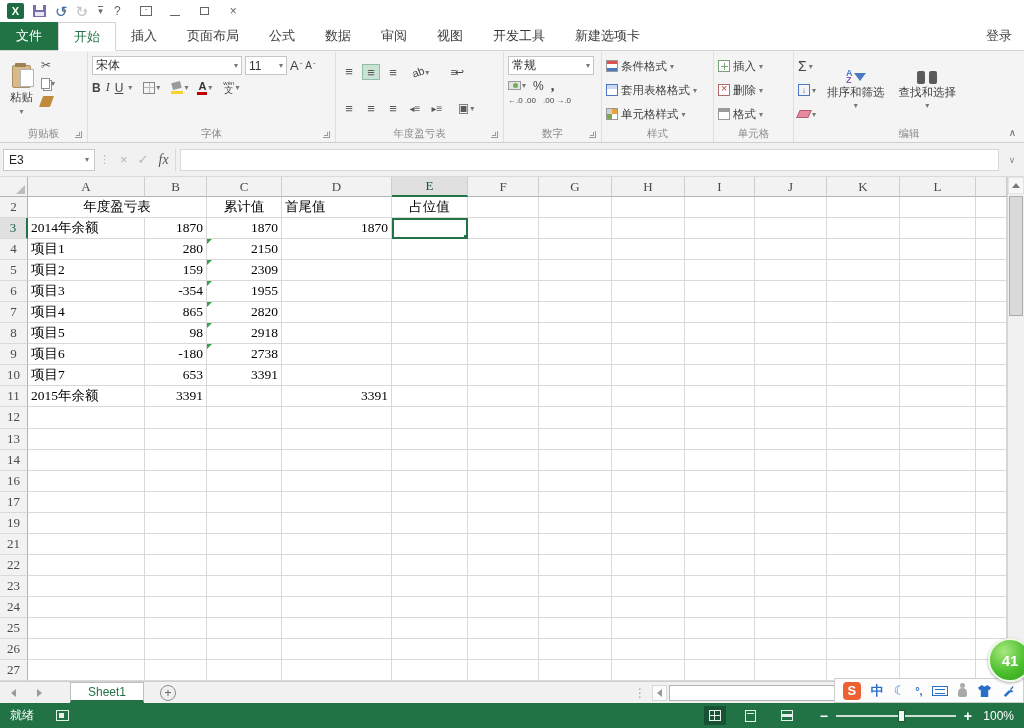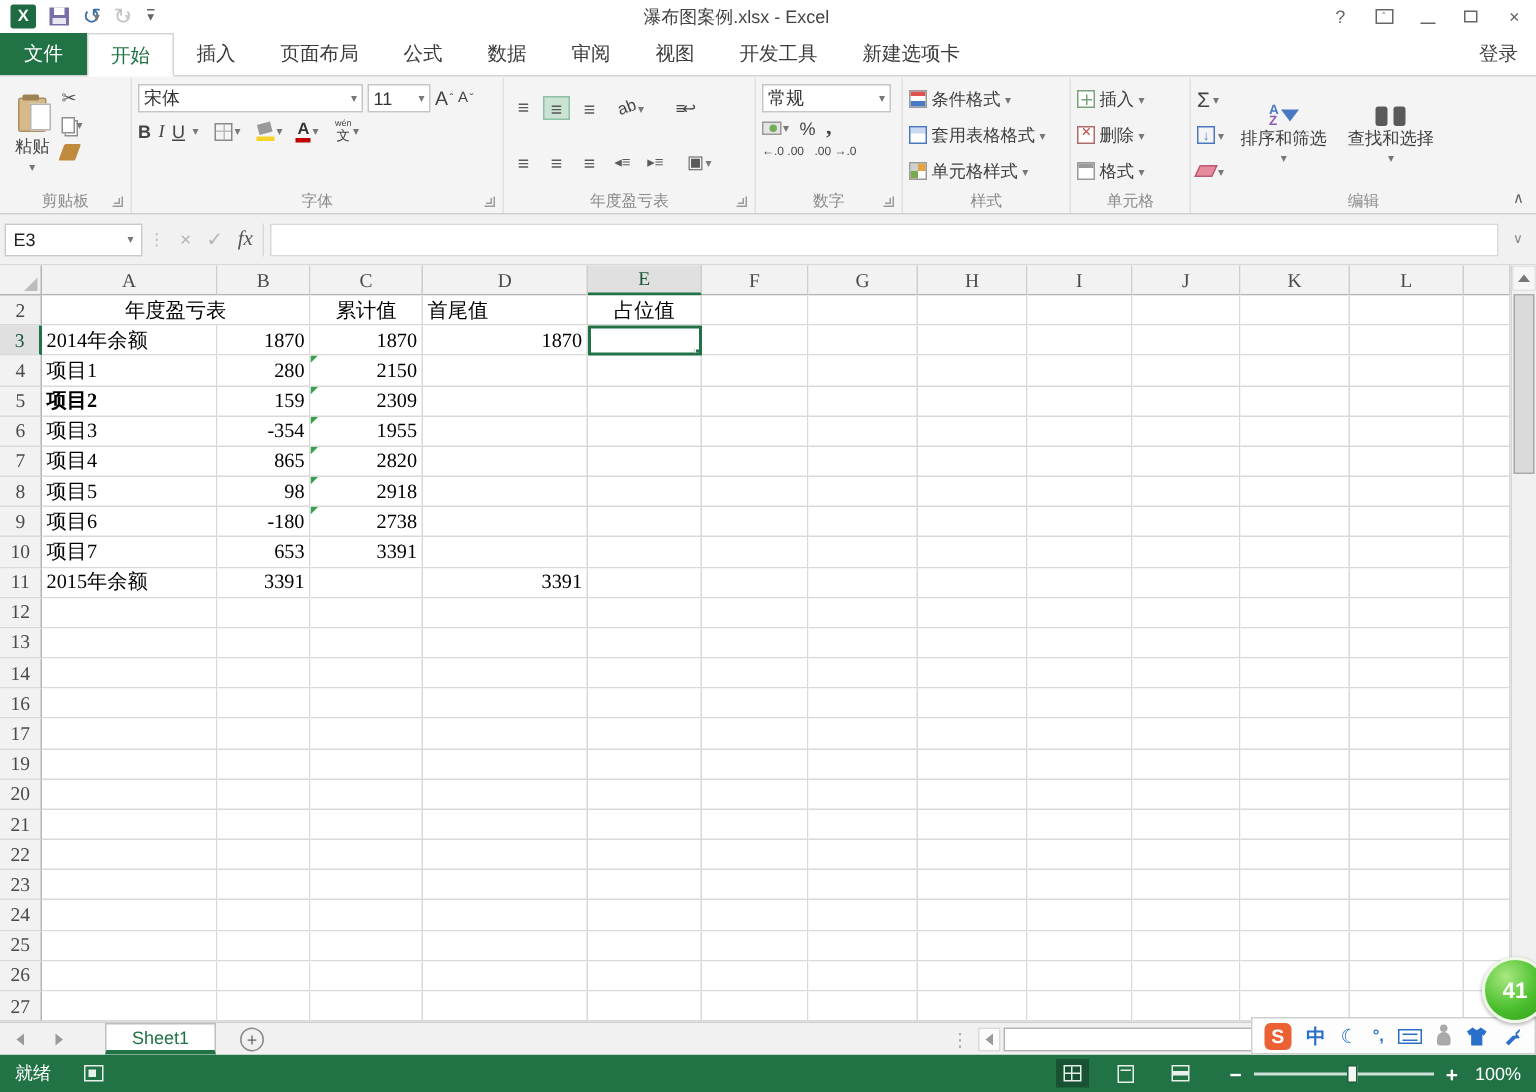--- a/index.html
+++ b/index.html
@@ -208,21 +208,20 @@
       <span style="display:flex;align-items:center">
           <span class="undo">↺</span>
           <span class="ddsm">▾</span>
         </span>
       <span style="display:flex;align-items:center">
           <span class="redo">↻</span>
           <span class="ddsm" style="color:#ccc">▾</span>
         </span>
       <span class="qatmore">▾</span>
     </div>
-    <div class="tb-title">瀑布图案例.xlsx - Excel</div>
     <div class="winctl">
       <span class="wbtn">?</span>
       <span class="wbtn">
           <span class="icon-ribbonopt">ˆ</span>
         </span>
       <span class="wbtn">
           <span class="icon-min"></span>
         </span>
       <span class="wbtn">
           <span class="icon-restore"></span>
@@ -549,21 +548,21 @@
             <div class="gcell" style="width: 73px;"></div>
             <div class="gcell" style="width: 73px;"></div>
             <div class="gcell" style="width: 70px;"></div>
             <div class="gcell" style="width: 72px;"></div>
             <div class="gcell" style="width: 73px;"></div>
             <div class="gcell" style="width: 76px;"></div>
             <div class="gcell" style="width: 31px;"></div>
           </div>
           <div class="grow">
             <div class="gutter">5</div>
-            <div class="gcell a-left" style="width: 117px; font-weight: bold;">项目2</div>
+            <div class="gcell a-left" style="width: 117px;">项目2</div>
             <div class="gcell a-right" style="width: 62px;">159</div>
             <div class="gcell a-right" style="width: 75px;">2309<span class="flagtri"></span></div>
             <div class="gcell" style="width: 110px;"></div>
             <div class="gcell" style="width: 76px;"></div>
             <div class="gcell" style="width: 71px;"></div>
             <div class="gcell" style="width: 73px;"></div>
             <div class="gcell" style="width: 73px;"></div>
             <div class="gcell" style="width: 70px;"></div>
             <div class="gcell" style="width: 72px;"></div>
             <div class="gcell" style="width: 73px;"></div>
@@ -741,36 +740,20 @@
             <div class="gcell" style="width: 73px;"></div>
             <div class="gcell" style="width: 73px;"></div>
             <div class="gcell" style="width: 70px;"></div>
             <div class="gcell" style="width: 72px;"></div>
             <div class="gcell" style="width: 73px;"></div>
             <div class="gcell" style="width: 76px;"></div>
             <div class="gcell" style="width: 31px;"></div>
           </div>
           <div class="grow">
             <div class="gutter">19</div>
-            <div class="gcell" style="width: 117px;"></div>
-            <div class="gcell" style="width: 62px;"></div>
-            <div class="gcell" style="width: 75px;"></div>
-            <div class="gcell" style="width: 110px;"></div>
-            <div class="gcell" style="width: 76px;"></div>
-            <div class="gcell" style="width: 71px;"></div>
-            <div class="gcell" style="width: 73px;"></div>
-            <div class="gcell" style="width: 73px;"></div>
-            <div class="gcell" style="width: 70px;"></div>
-            <div class="gcell" style="width: 72px;"></div>
-            <div class="gcell" style="width: 73px;"></div>
-            <div class="gcell" style="width: 76px;"></div>
-            <div class="gcell" style="width: 31px;"></div>
-          </div>
-          <div class="grow">
-            <div class="gutter">20</div>
             <div class="gcell" style="width: 117px;"></div>
             <div class="gcell" style="width: 62px;"></div>
             <div class="gcell" style="width: 75px;"></div>
             <div class="gcell" style="width: 110px;"></div>
             <div class="gcell" style="width: 76px;"></div>
             <div class="gcell" style="width: 71px;"></div>
             <div class="gcell" style="width: 73px;"></div>
             <div class="gcell" style="width: 73px;"></div>
             <div class="gcell" style="width: 70px;"></div>
             <div class="gcell" style="width: 72px;"></div>

